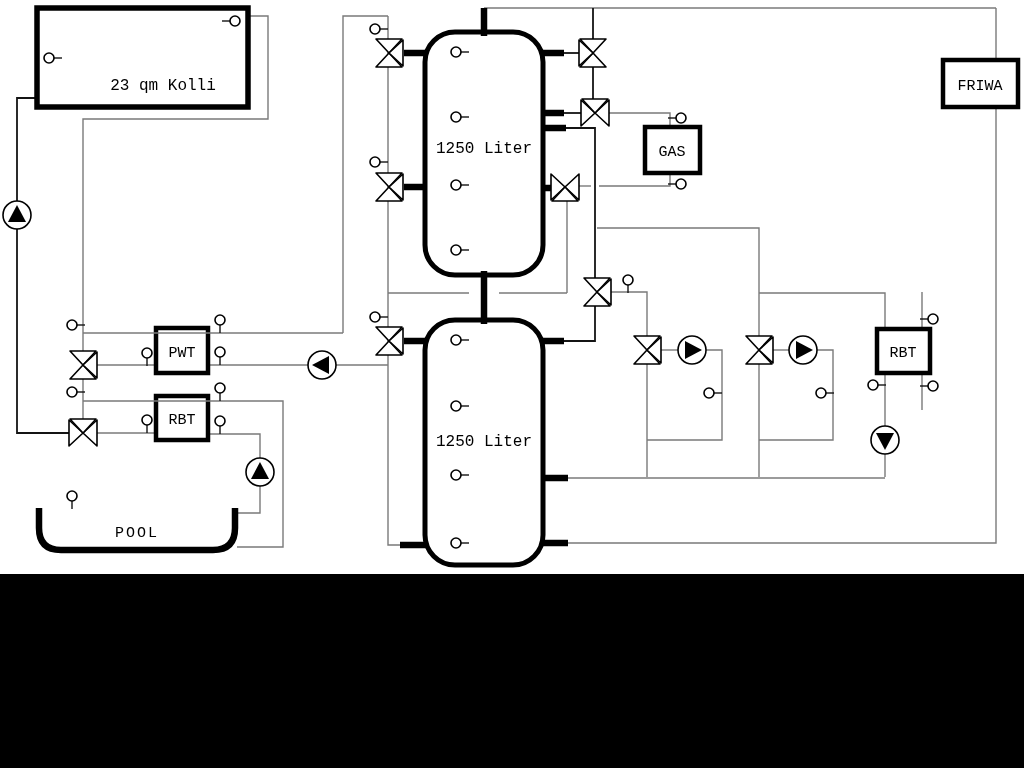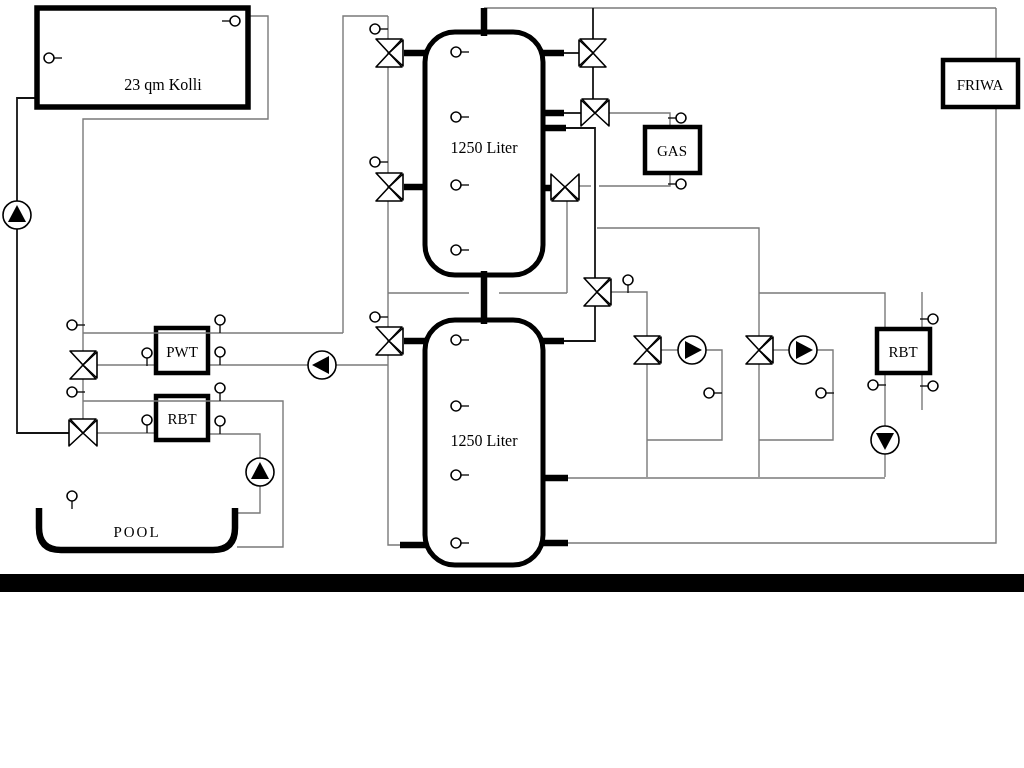--- a/index.html
+++ b/index.html
@@ -1,17 +1,17 @@
 <!DOCTYPE html>
 <html style="--ln: #7a7a7a; --lnb: #141414; --outline: #000000; --bg: #ffffff;"><head>
 <meta charset="utf-8">
 <style>
   html,body{margin:0;padding:0;background:#fff;}
-  .stage{position:relative;width:1024px;height:592px;background:var(--bg,#fff);overflow:hidden;
-         font-family:Liberation Serif, serif;}
+  .stage{position:relative;width:1024px;height:768px;background:var(--bg,#fff);overflow:hidden;
+         font-family:Liberation Mono, monospace;}
   svg{display:block}
   .ln  {stroke:var(--ln,#7a7a7a);stroke-width:1.4;fill:none;}
   .lnb {stroke:var(--lnb,#141414);stroke-width:1.8;fill:none;}
   .stub{stroke:var(--outline,#000);stroke-width:6.5;fill:none;}
   .box {fill:#fff;stroke:var(--outline,#000);}
   .sym {stroke:var(--outline,#111);fill:#fff;stroke-width:1.6;stroke-linejoin:round;}
   .fillb{fill:var(--outline,#000);stroke:none;}
   .lbl {fill:#000;font-size:15px;text-anchor:middle;}
   .lbl-big{font-size:16px;}
   .lbl-sp{letter-spacing:2px;}

